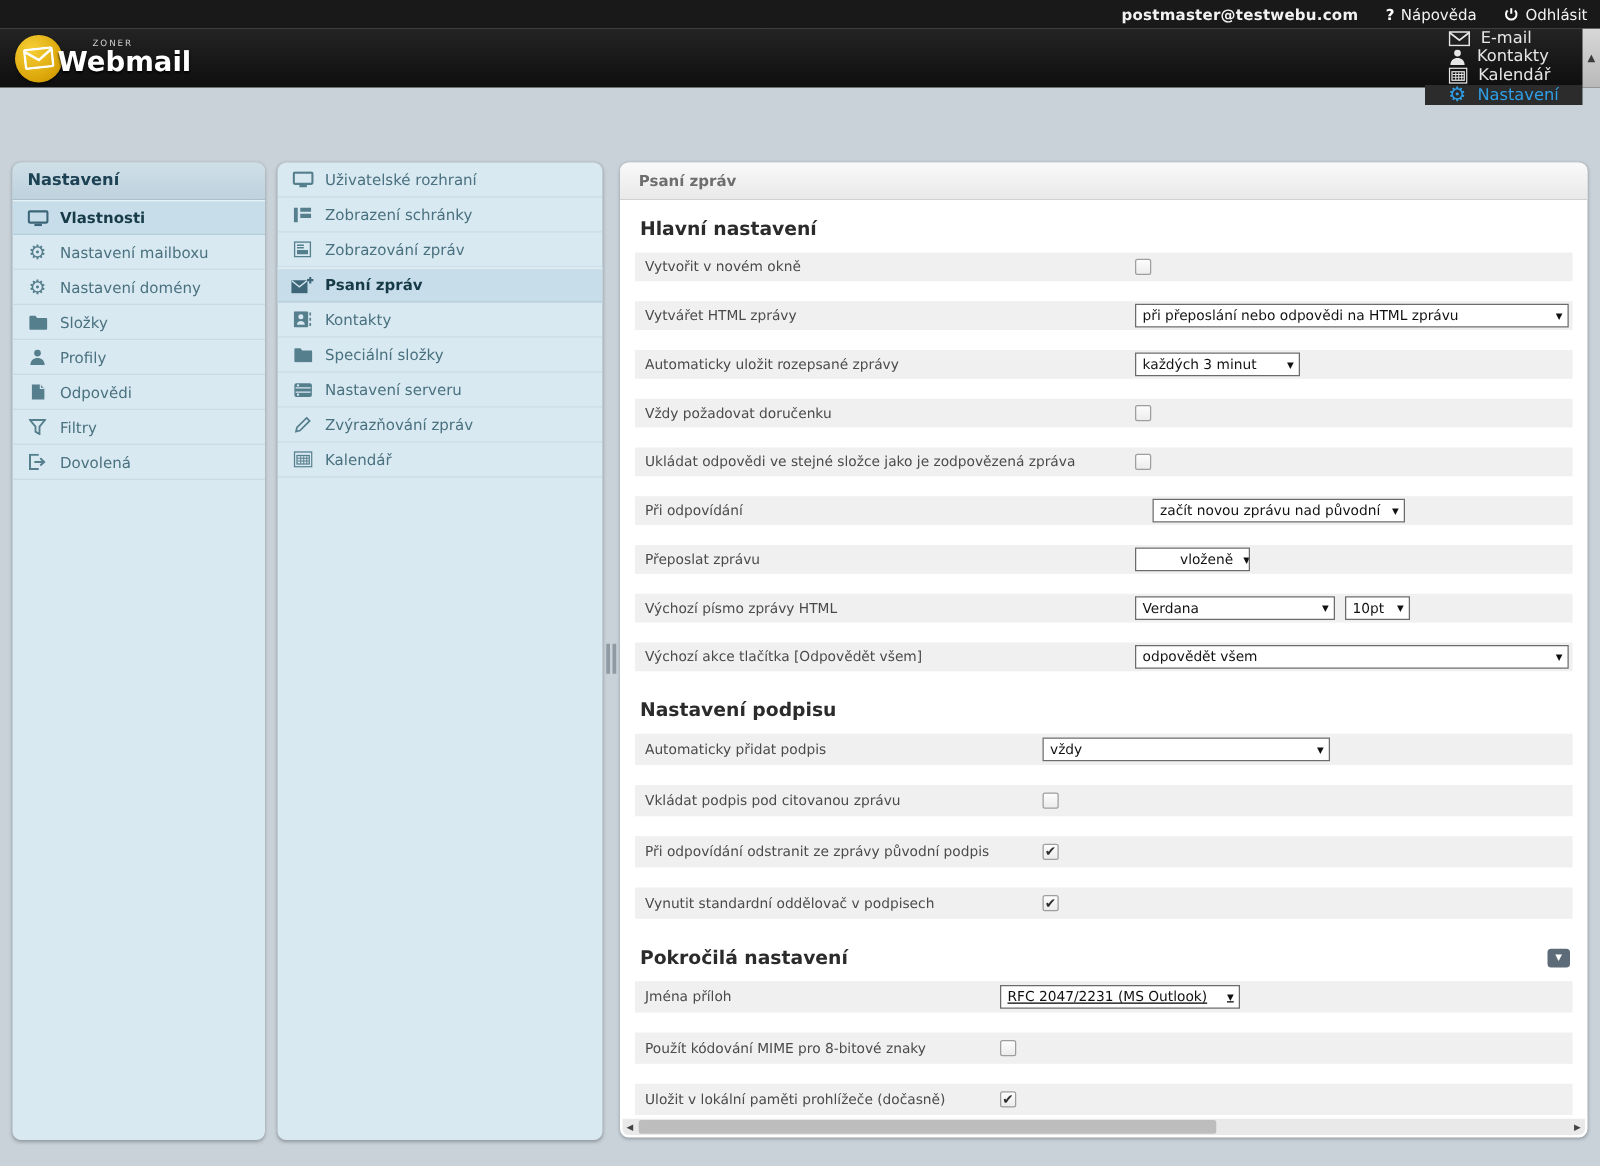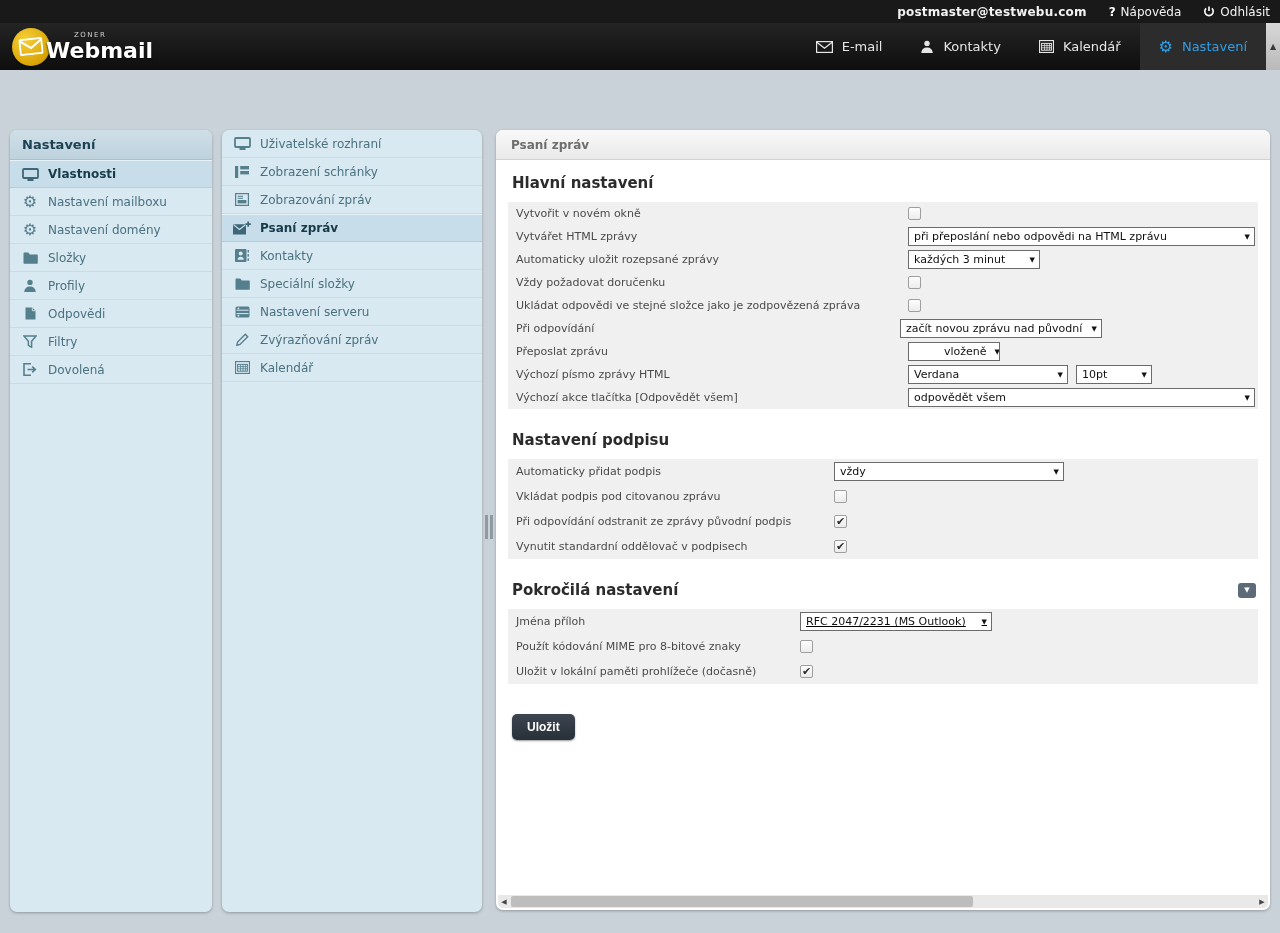--- a/index.html
+++ b/index.html
@@ -18,21 +18,21 @@
   .navbar { position:absolute; top:23px; left:0; right:0; height:47px;
             background:linear-gradient(#242424,#0e0e0e); display:flex; align-items:stretch; }
   .logo { display:flex; align-items:center; padding-left:12px; flex:1; }
   .logo-circle { width:38px; height:38px; border-radius:50%;
                  background:radial-gradient(circle at 35% 30%, #f6cf35, #d9a408 70%, #b58400);
                  display:flex; align-items:center; justify-content:center; box-shadow:0 1px 2px rgba(0,0,0,.6); }
   .logo-circle svg { transform:rotate(-6deg); }
   .logo-text { margin-left:-4px; display:flex; flex-direction:column; line-height:1; }
   .logo-zoner { color:#cfcfcf; font-size:7px; letter-spacing:1.5px; margin-left:28px; margin-bottom:1px; }
   .logo-webmail { color:#fff; font-size:22px; font-weight:bold; text-shadow:0 1px 2px #000; }
-  .nav-items { display:flex; align-items:stretch; }
+  .nav-items { display:flex; align-items:stretch;flex-direction:column; }
   .nav-item { display:flex; align-items:center; gap:9px; padding:0 19px; color:#e6e6e6;
               font-size:13px; cursor:pointer; }
   .nav-item .icon { display:inline-flex; align-items:center; }
   .nav-item.active { background:#2c2c2c; color:#2f9fe8; }
   .nav-scroll-strip { width:14px; background:linear-gradient(#d8d8d8,#b9b9b9); display:flex;
                       align-items:center; justify-content:center; color:#3a3a3a; font-size:8px; cursor:pointer; }
 
   
   .panel { position:absolute; top:130px; height:782px; background:#d9e9f1; border-radius:7px;
            box-shadow:0 1px 3px rgba(0,0,0,.28); overflow:hidden; }
@@ -58,21 +58,21 @@
                 border-radius:7px; box-shadow:0 1px 3px rgba(0,0,0,.28); overflow:hidden; }
   .main-head { height:30px; background:linear-gradient(#f9f9f9,#e9e9e9); border-bottom:1px solid #d2d2d2;
                display:flex; align-items:center; padding-left:15px; font-size:12px; font-weight:bold; color:#6e6e6e; }
   .main-content { padding:10px 12px 0 12px; }
   .sec-head { display:flex; align-items:center; justify-content:space-between; margin:8px 2px 10px 4px; }
   .section:first-child .sec-head { margin-top:4px; }
   .section + .section .sec-head { margin-top:22px; }
   .sec-head h2 { font-size:15px; color:#2b2b2b; }
   .collapse-btn { width:18px; height:15px; background:#5c6b77; border-radius:3px; color:#fff;
                   font-size:7px; display:flex; align-items:center; justify-content:center; cursor:pointer; }
-  .row { position:relative; background:#f0f0f0; min-height:23px; margin-bottom:0;
+  .row { position:relative; background:#f0f0f0; min-height:23px; margin-bottom:16px;
          display:flex; align-items:center; padding-left:8px; }
   .sec-tall .row { min-height:25px; }
   .row .lbl { font-size:11px; color:#4a4a4a; }
   .controls { position:absolute; top:0; bottom:0; right:3px; display:flex; align-items:center; gap:8px; }
   .checkbox { width:13px; height:13px; border:1px solid #9e9e9e; border-radius:2px;
               background:linear-gradient(#fdfdfd,#ececec); display:flex; align-items:center;
               justify-content:center; font-size:11px; color:#2e2e2e; cursor:pointer; line-height:1; }
   .select { height:19px; border:1px solid #6b6b6b; background:#fff; display:flex; align-items:center;
             font-size:11px; color:#111; padding:0 4px 0 5px; cursor:pointer; white-space:nowrap; overflow:hidden; }
   .select .arr { margin-left:auto; padding-left:8px; font-size:7px; color:#111; }
@@ -371,21 +371,21 @@
             </div>
           </div>
           <div class="row">
             <span class="lbl">Ukládat odpovědi ve stejné složce jako je zodpovězená zpráva</span>
             <div class="controls" style="left: 400px;">
               <span class="checkbox"></span>
             </div>
           </div>
           <div class="row">
             <span class="lbl">Při odpovídání</span>
-            <div class="controls" style="left: 392px;">
+            <div class="controls" style="left: 414px;">
               <div class="select" style="width: 202px;">
                 <span>začít novou zprávu nad původní</span>
                 <span class="arr">▼</span>
               </div>
             </div>
           </div>
           <div class="row">
             <span class="lbl">Přeposlat zprávu</span>
             <div class="controls" style="left: 400px;">
               <div class="select" style="width: 92px; padding-left: 35px;">
@@ -394,21 +394,21 @@
               </div>
             </div>
           </div>
           <div class="row">
             <span class="lbl">Výchozí písmo zprávy HTML</span>
             <div class="controls" style="left: 400px;">
               <div class="select" style="width: 160px;">
                 <span>Verdana</span>
                 <span class="arr">▼</span>
               </div>
-              <div class="select" style="width: 76px;">
+              <div class="select" style="width: 52px;">
                 <span>10pt</span>
                 <span class="arr">▼</span>
               </div>
             </div>
           </div>
           <div class="row">
             <span class="lbl">Výchozí akce tlačítka [Odpovědět všem]</span>
             <div class="controls" style="left: 400px;">
               <div class="select fill">
                 <span>odpovědět všem</span>

